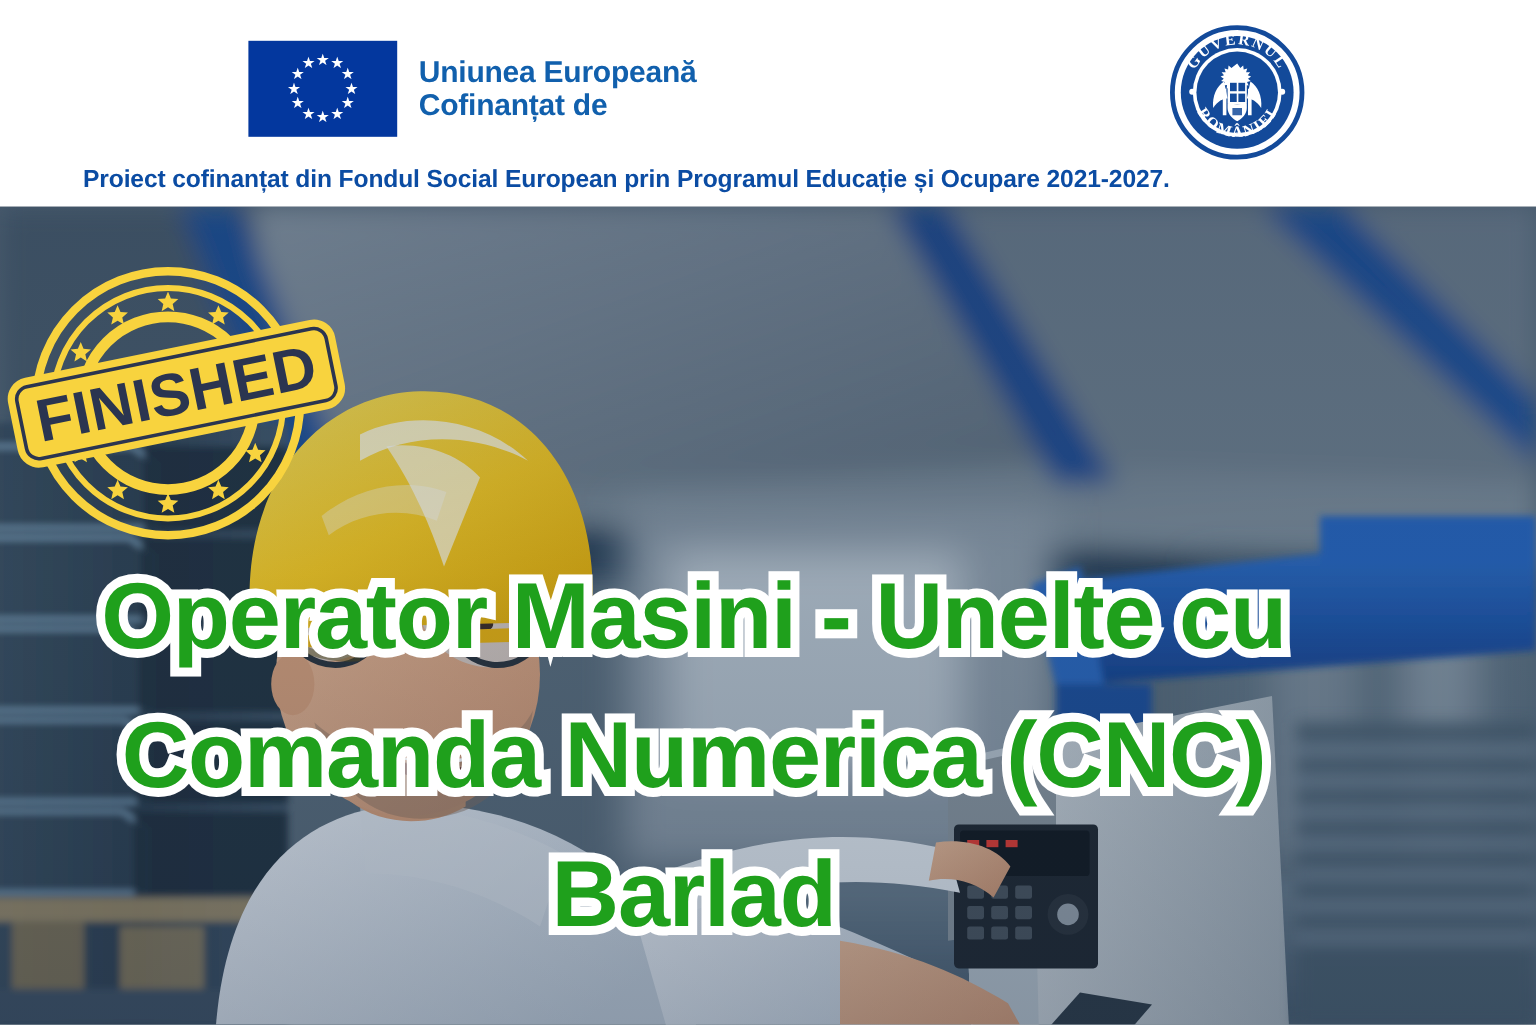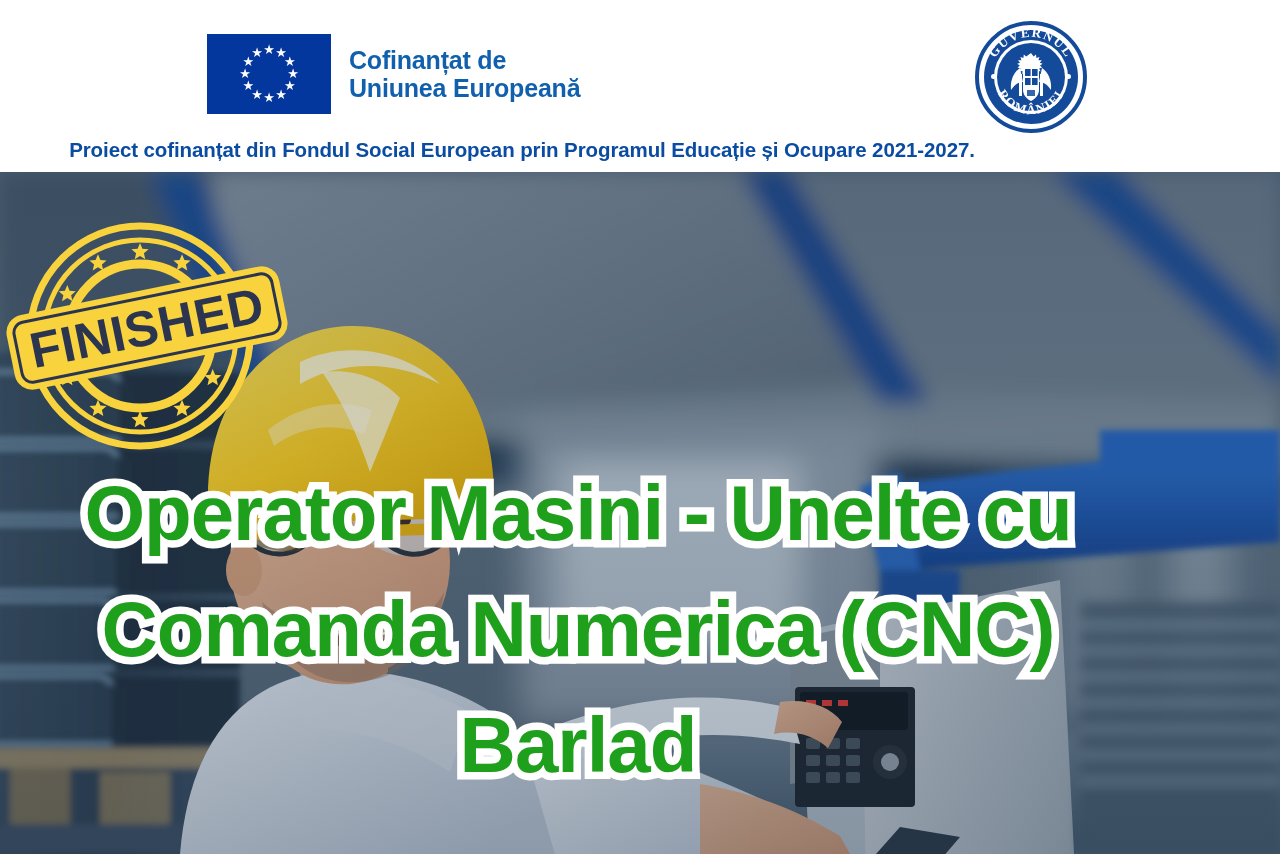--- a/index.html
+++ b/index.html
@@ -87,22 +87,22 @@
           <span class="eu-star" style="left: 76.7846px; top: 46px;">★</span>
           <span class="eu-star" style="left: 68px; top: 54.7846px;">★</span>
           <span class="eu-star" style="left: 56px; top: 58px;">★</span>
           <span class="eu-star" style="left: 44px; top: 54.7846px;">★</span>
           <span class="eu-star" style="left: 35.2154px; top: 46px;">★</span>
           <span class="eu-star" style="left: 32px; top: 34px;">★</span>
           <span class="eu-star" style="left: 35.2154px; top: 22px;">★</span>
           <span class="eu-star" style="left: 44px; top: 13.2154px;">★</span>
         </div>
       <div>
+        <div class="eu-text">Uniunea Europeană</div>
         <div class="eu-text">Cofinanțat de</div>
-        <div class="eu-text">Uniunea Europeană</div>
       </div>
     </div>
 
     <div class="ro-seal">
       <div class="ro-ring-outer"></div>
       <div class="ro-ring-inner"></div>
       <div class="ro-ring-inner2"></div>
       <div class="ro-disc"></div>
       <svg class="ro-curve" viewBox="0 0 112 112">
         <defs>

